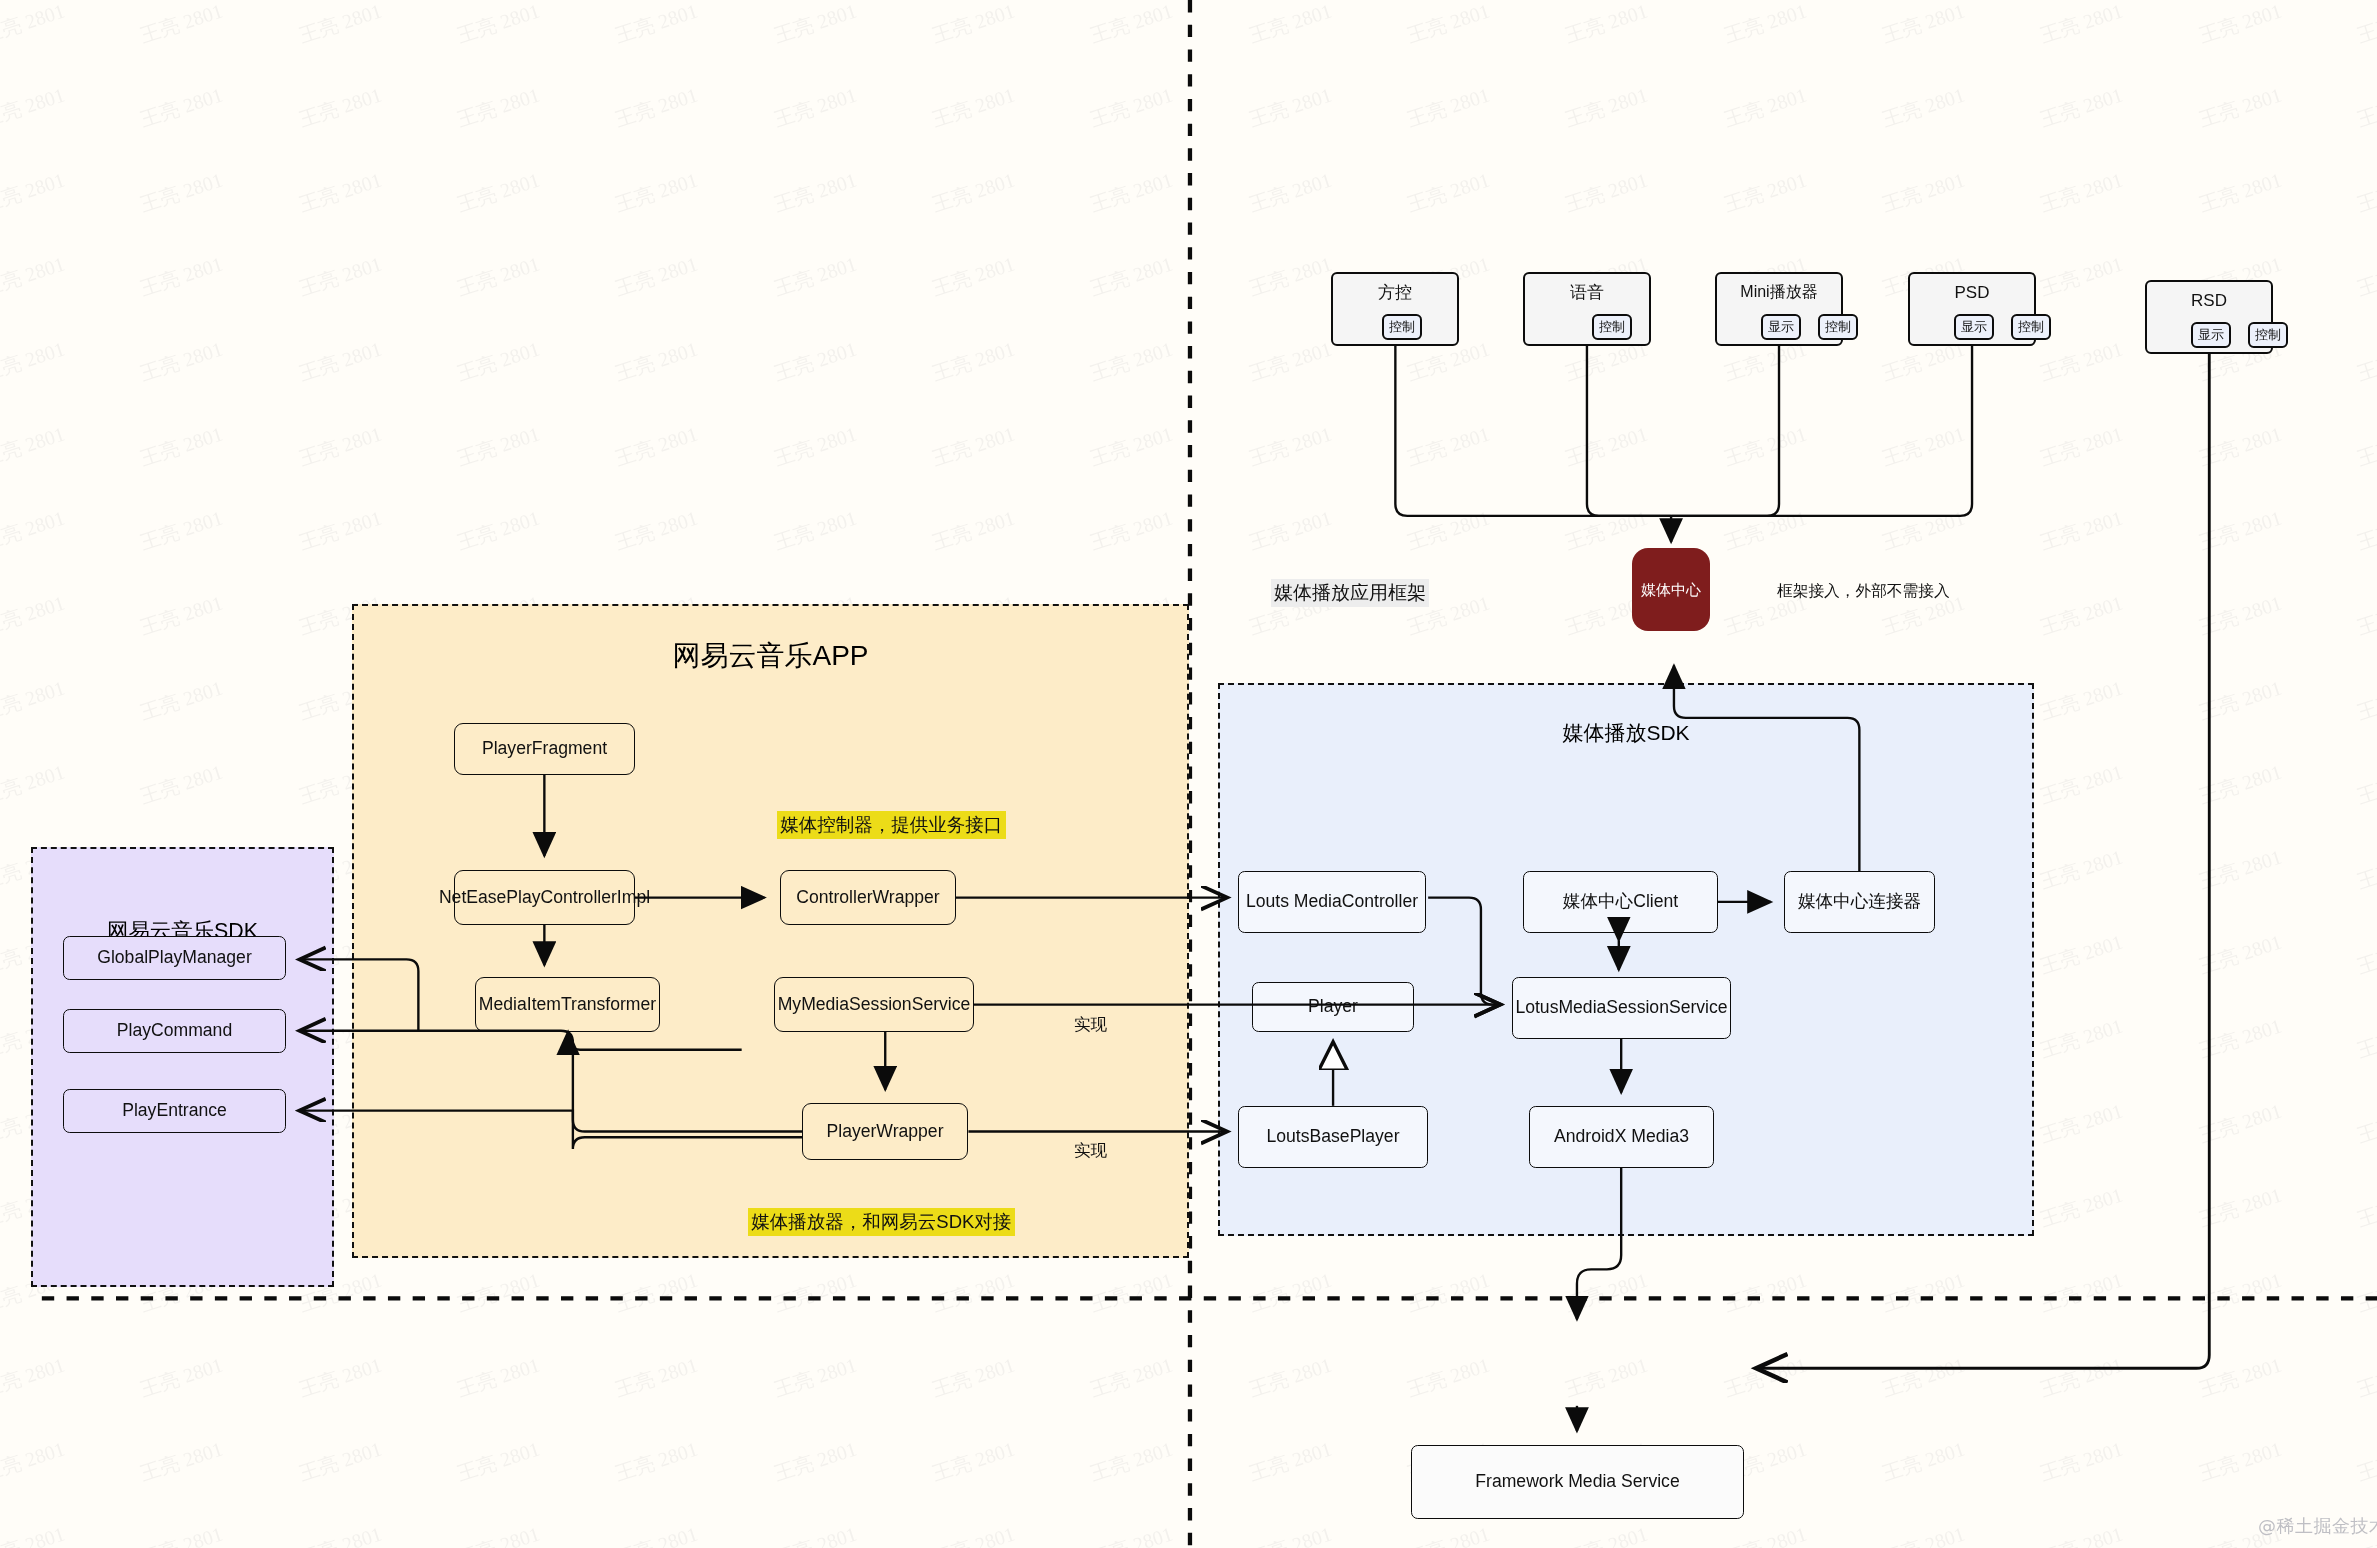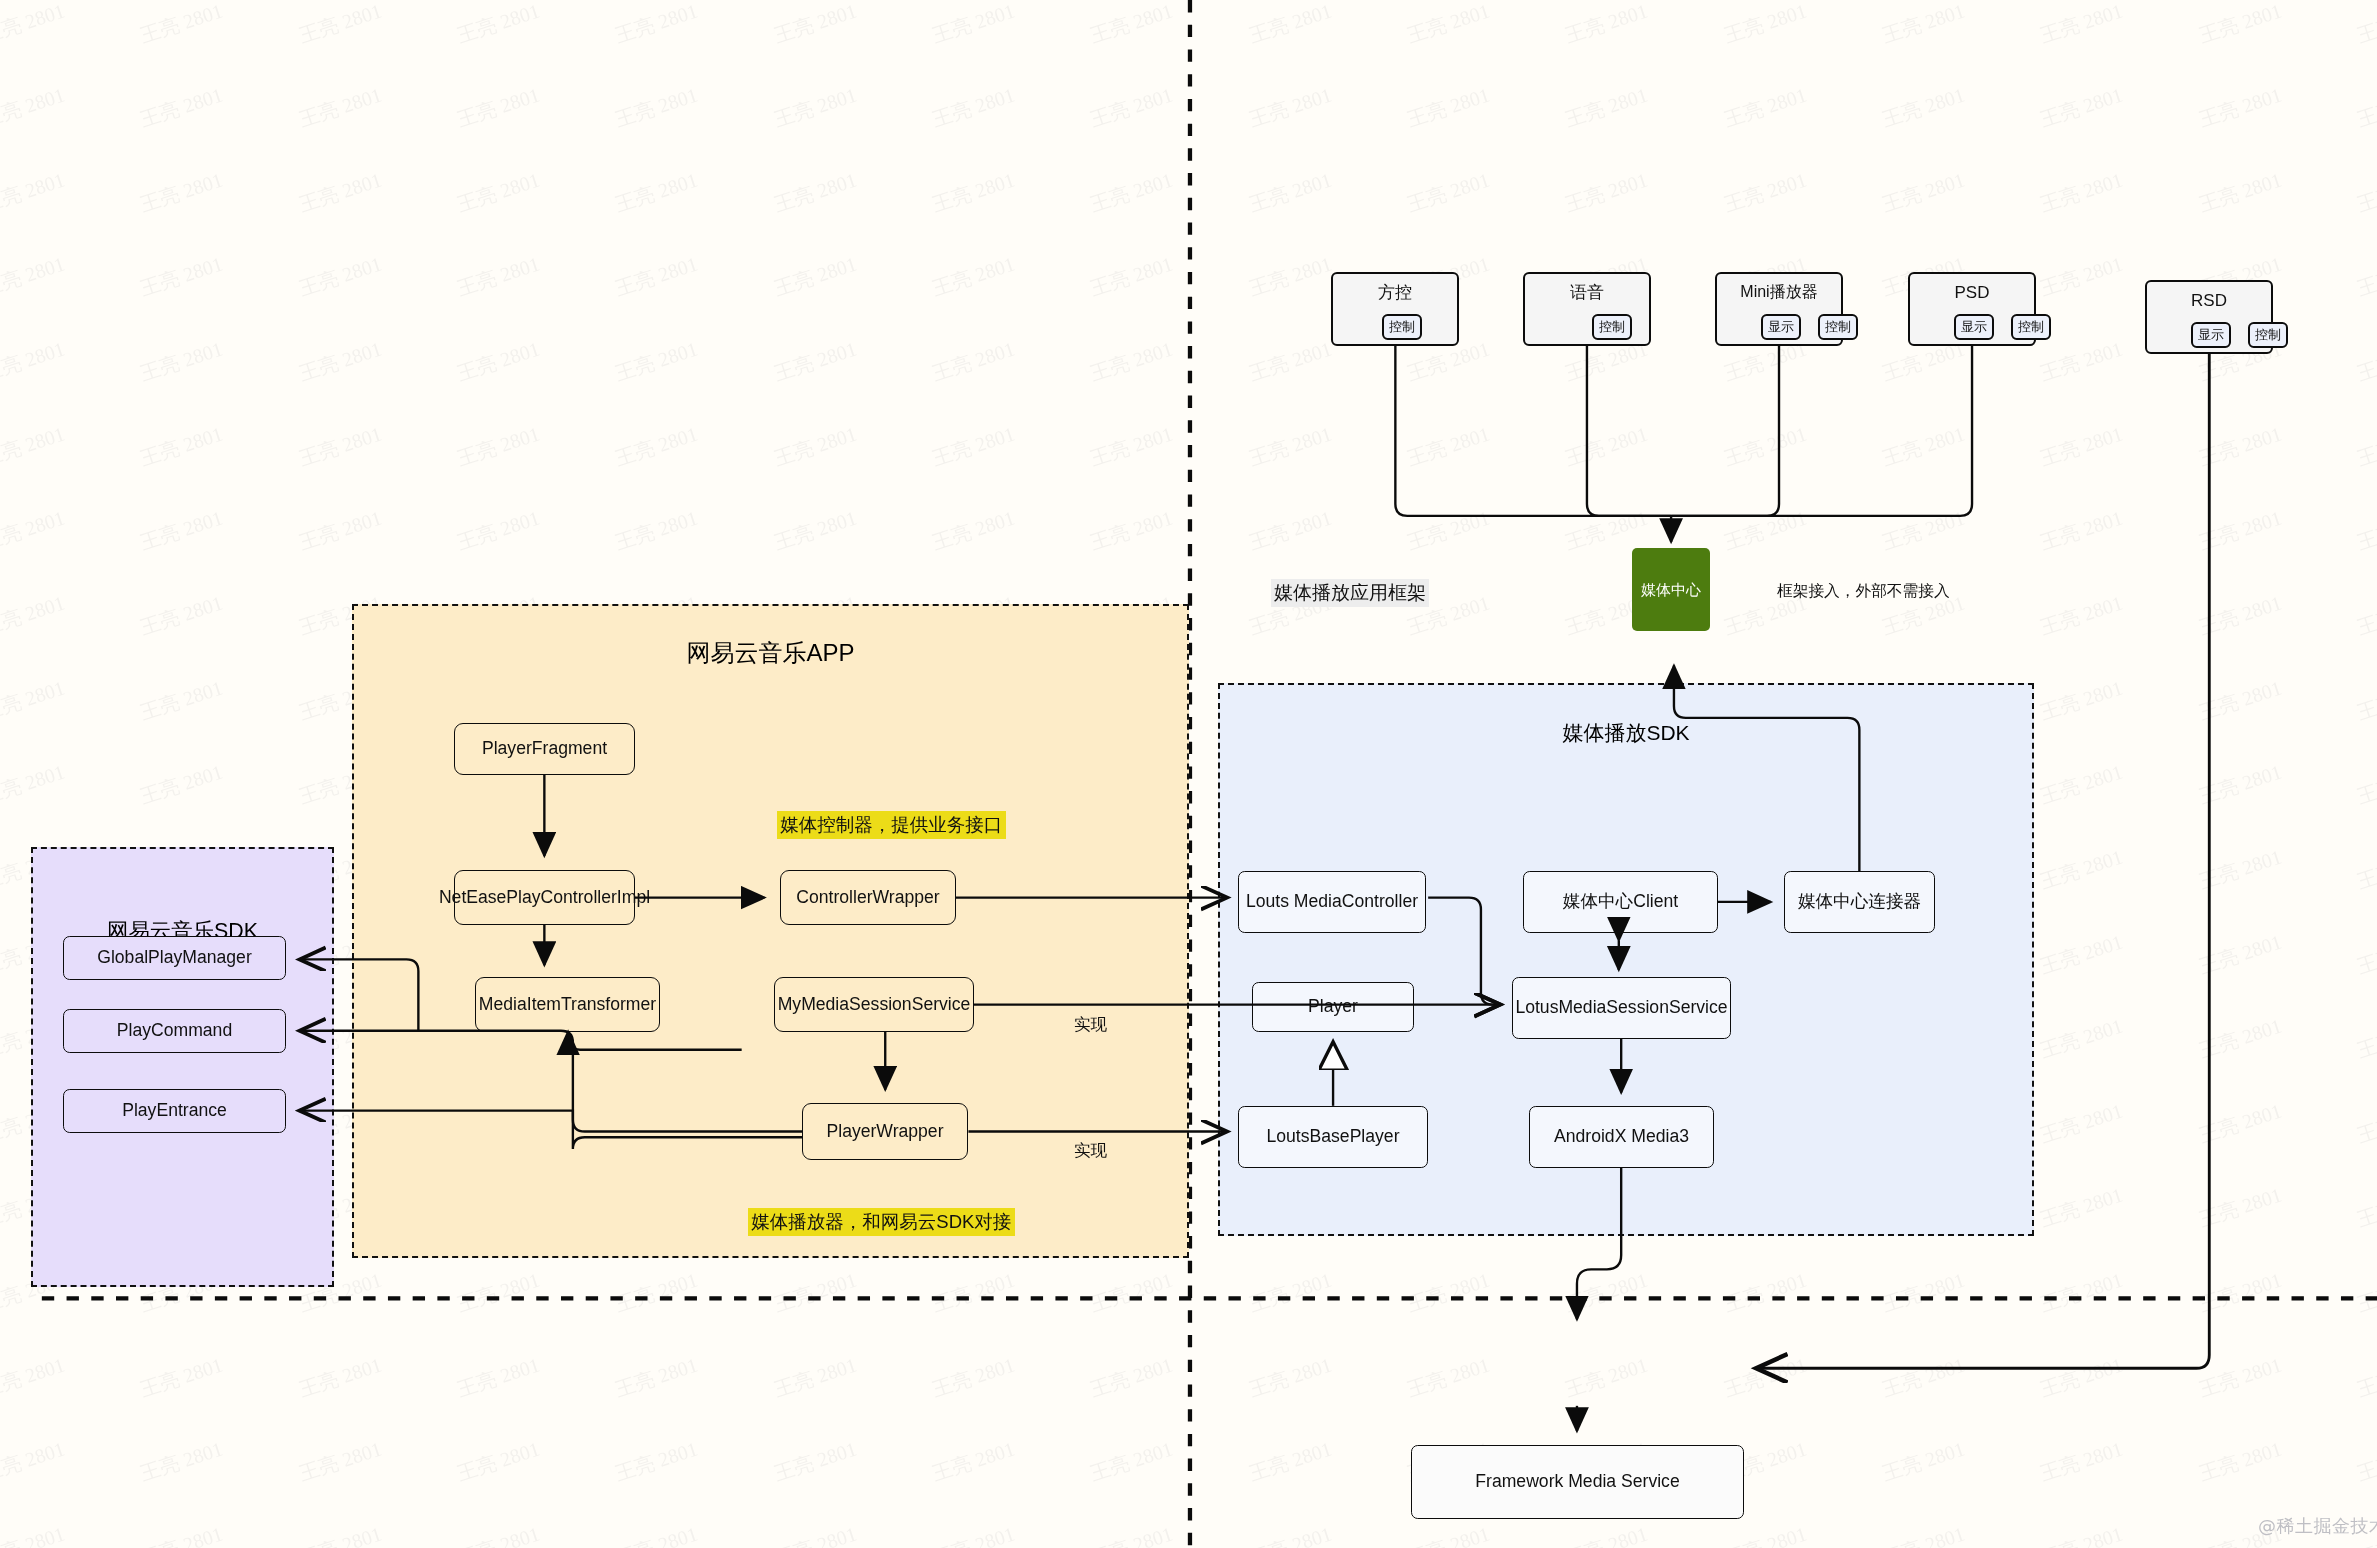--- a/index.html
+++ b/index.html
@@ -26,21 +26,21 @@
   .node{position:absolute;box-sizing:border-box;border:1.9px solid #0c0c0c;
         border-radius:6.7px;display:flex;align-items:center;justify-content:center;
         text-align:center;line-height:1.2;color:#111;background:#fff;
         font-size:17.6px;padding:1.9px 3.8px;}
   .n-app{background:#fdecc8;border-radius:9px;}
   .n-sdk{background:#f4f7fd;}
   .n-ncm{background:#e6ddfb;}
   .n-plain{background:#fbfbfb;}
   .n-remote{background:#f5f5f5;border-radius:6px;}
   .n-chip{background:#edf1fb;border:2.4px solid #0c0c0c;border-radius:5.7px;font-size:13px;}
-  .n-blue{background:#4d7c0f;border:none;color:#fff;border-radius:5px;font-size:15px;}
+  .n-blue{background:#7f1d1d;border:none;color:#fff;border-radius:16px;font-size:15px;}
 
   
   .lbl{position:absolute;font-size:16px;color:#111;white-space:nowrap;}
   .lbl-hi{background:#ecdc18;font-size:18.5px;padding:1.4px 3.3px;font-weight:400;}
   .lbl-grey{background:#ededed;font-size:19px;padding:1px 2.9px;}
 
   
   svg.layer{position:absolute;left:0;top:0;width:2437px;height:1548px;overflow:visible;pointer-events:none;}
   .ln{fill:none;stroke:#0b0b0b;stroke-width:5;}
   .ln6{fill:none;stroke:#0b0b0b;stroke-width:6;}
@@ -410,21 +410,21 @@
 
   <div class="node n-sdk" style="left:1252px;top:982px;width:162px;height:50px;">Player</div>
 
   <div class="node n-sdk" style="left:1512px;top:977px;width:219px;height:62px;">LotusMediaSessionService</div>
 
   <div class="node n-sdk" style="left:1238px;top:1106px;width:190px;height:62px;">LoutsBasePlayer</div>
 
   <div class="node n-sdk" style="left:1529px;top:1106px;width:185px;height:62px;">AndroidX Media3</div>
 
   <div class="grp g-app" style="left:352px;top:604px;width:837px;height:654px;">
-    <div class="grp-title" style="top:31px;font-size:24px;">网易云音乐APP</div>
+    <div class="grp-title" style="top:31px;font-size:28px;">网易云音乐APP</div>
   </div>
 
   <div class="node n-app" style="left:454px;top:723px;width:181px;height:52px;">PlayerFragment</div>
 
   <div class="node n-app" style="left:454px;top:870px;width:181px;height:55px;">NetEasePlayControllerImpl</div>
 
   <div class="node n-app" style="left:780px;top:870px;width:176px;height:55px;">ControllerWrapper</div>
 
   <div class="node n-app" style="left:475px;top:977px;width:185px;height:55px;">MediaItemTransformer</div>
 

